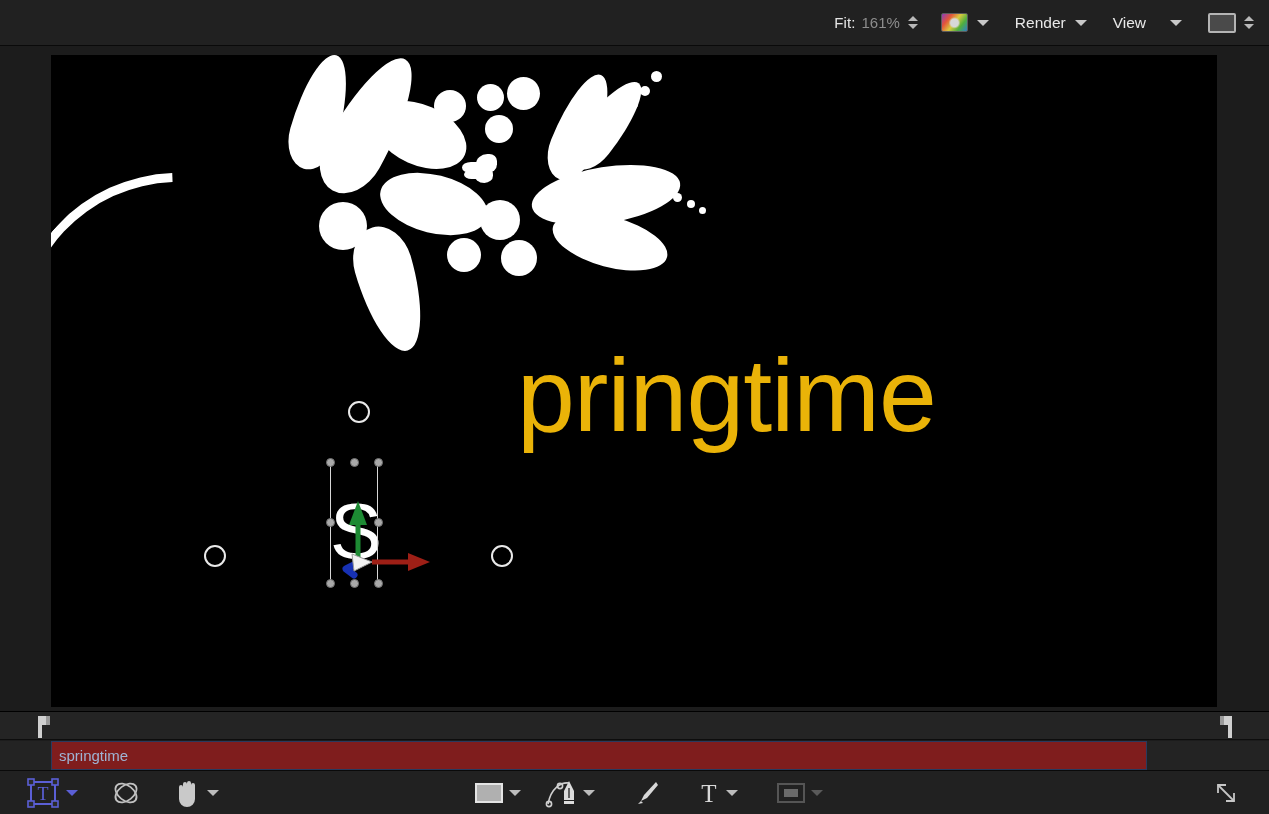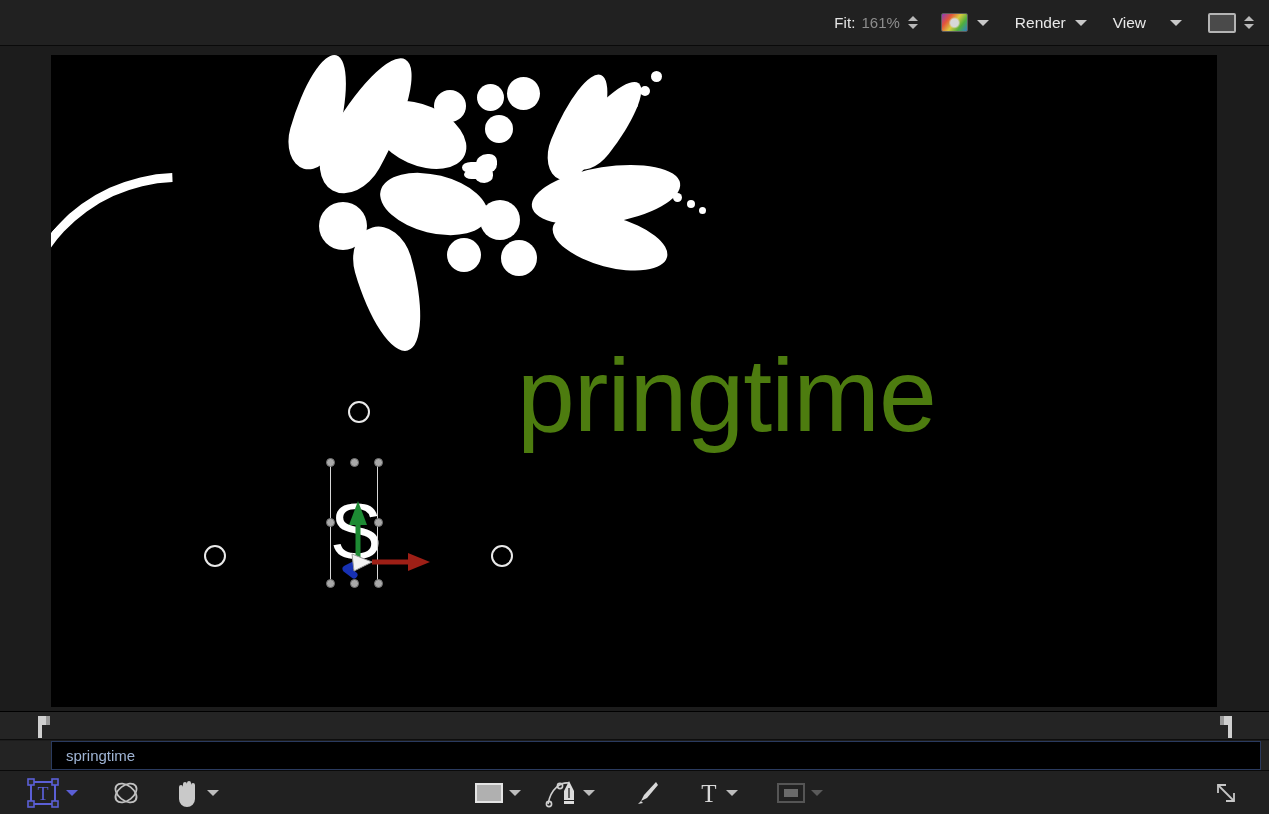--- a/index.html
+++ b/index.html
@@ -87,21 +87,21 @@
 
   .bfly {
     position: absolute; left: 411px; top: 99px; width: 36px; height: 30px;
     background: transparent;
   }
   .bfly .w { position: absolute; background: #fff; border-radius: 60% 40% 50% 50%; }
 
   
   #title-text {
     position: absolute; left: 466px; top: 288px;
-    color: #4d7c0f; font-size: 104px; font-weight: 300;
+    color: #eab308; font-size: 104px; font-weight: 300;
     font-family: "Liberation Sans", sans-serif;
     letter-spacing: -1px; line-height: 1;
     white-space: nowrap;
   }
 
   
   .ring {
     position: absolute; border: 2px solid #e9e9e9; border-radius: 50%;
     background: transparent;
   }
@@ -136,23 +136,23 @@
     background: #242424; border-bottom: 1px solid #0d0d0d;
   }
   .mark-in, .mark-out {
     position: absolute; top: 4px; width: 14px; height: 22px;
   }
   #track-row {
     position: absolute; left: 0; top: 29px; width: 1269px; height: 30px;
     background: #232323;
   }
   #clip-bar {
-    position: absolute; left: 51px; top: 0; width: 1210px; height: 29px;
-    background: #000000; border: 1px solid #2a3a5e;
-    display: flex; align-items: center; padding-left: 14px;
+    position: absolute; left: 51px; top: 0; width: 1096px; height: 29px;
+    background: #7f1d1d; border: 1px solid #2a3a5e;
+    display: flex; align-items: center; padding-left: 7px;
   }
   #clip-bar span { color: #9fb4d4; font-size: 15px; }
 
   
   #bottom-toolbar {
     position: absolute; left: 0; top: 770px; width: 1269px; height: 44px;
     background: #212121; border-top: 1px solid #0a0a0a;
   }
   .btool {
     position: absolute; top: 0; height: 44px;

